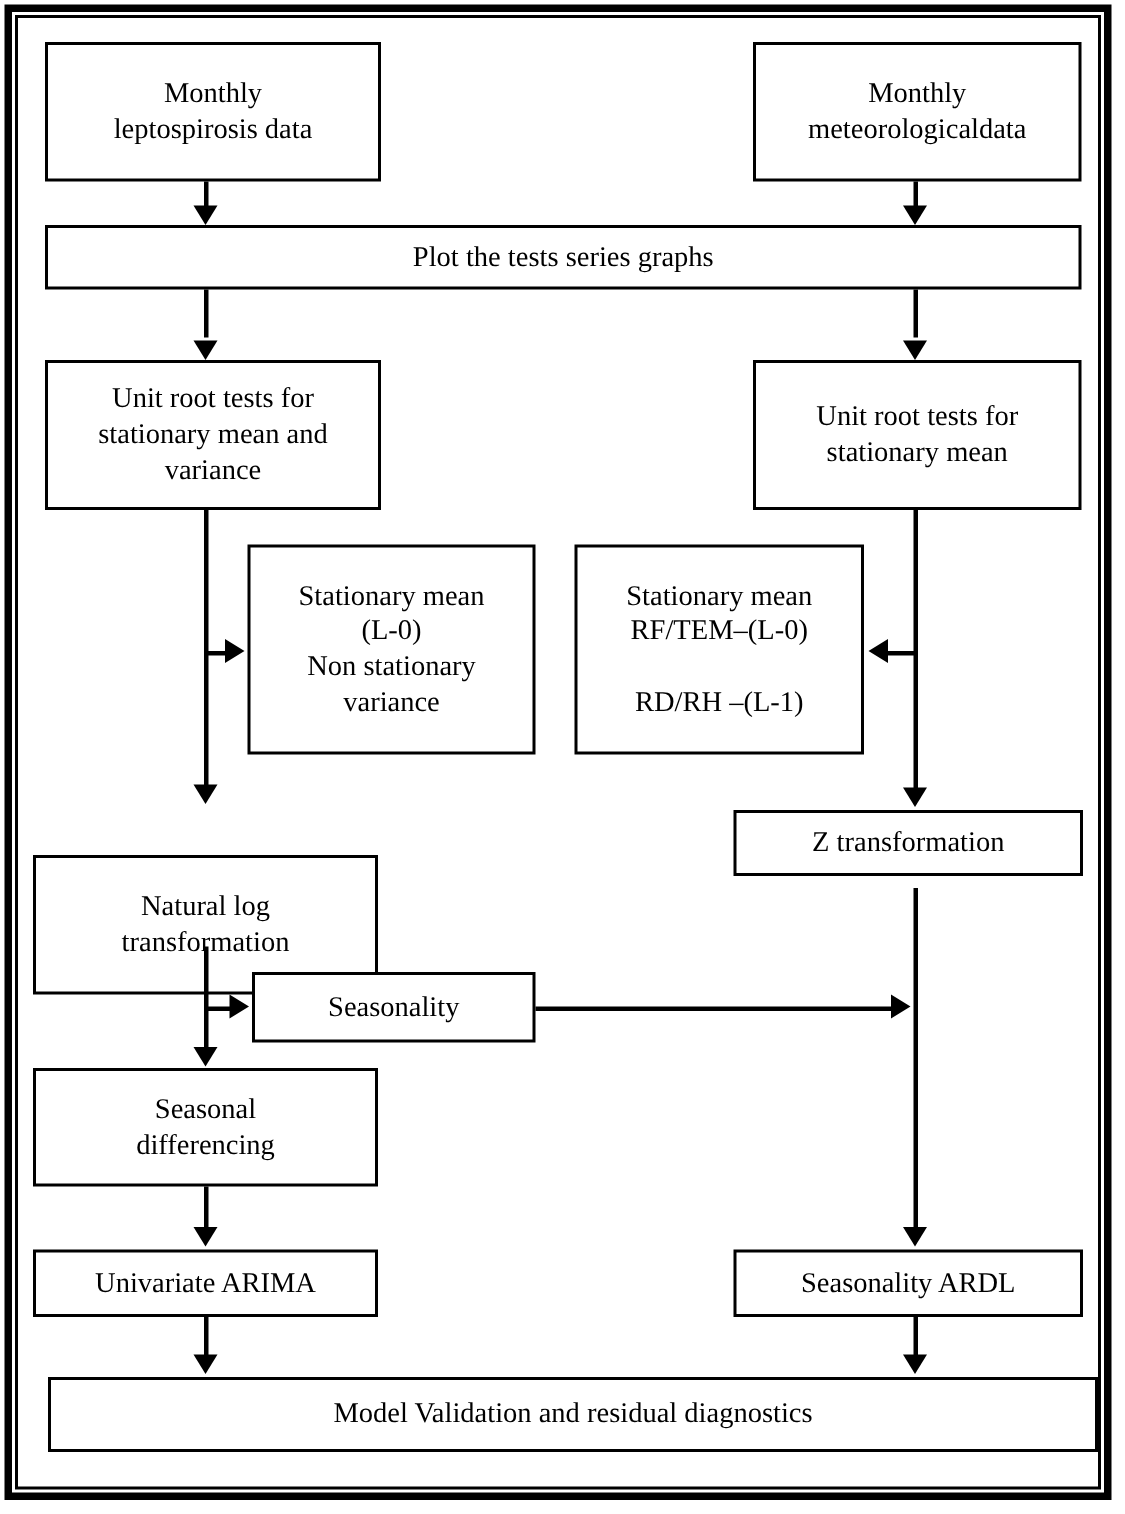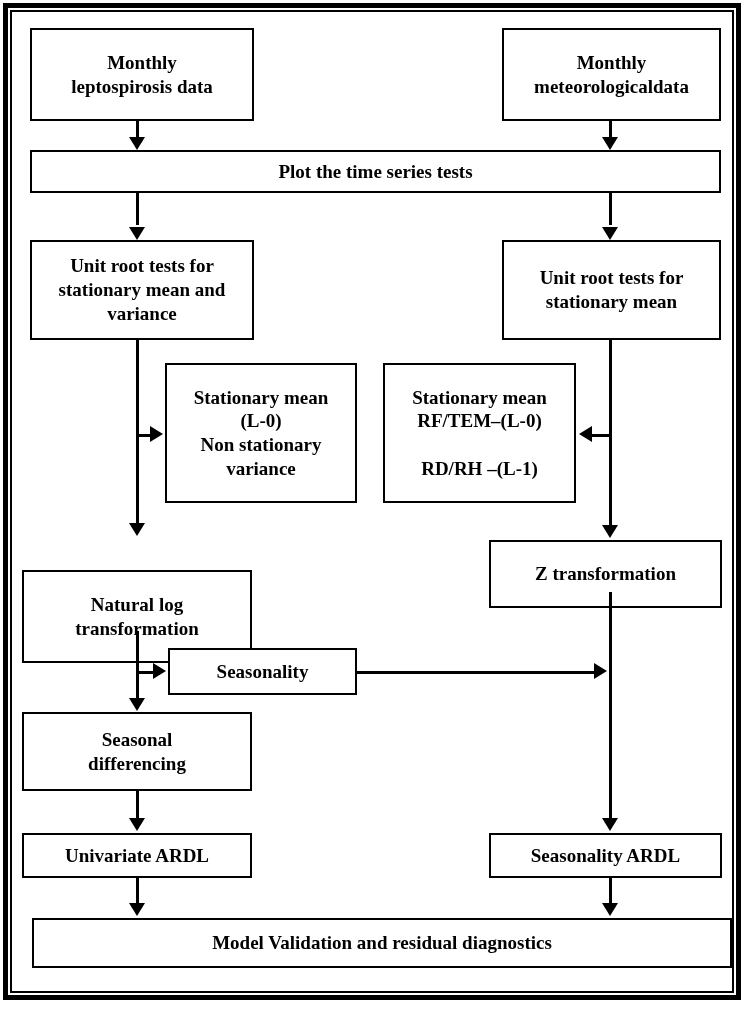--- a/index.html
+++ b/index.html
@@ -7,21 +7,20 @@
     padding: 0;
     background: #ffffff;
   }
   #canvas {
     position: relative;
     width: 750px;
     height: 1009px;
     background: #ffffff;
     font-family: "Liberation Serif", "DejaVu Serif", serif;
     overflow: hidden;
-    font-weight: bold;
   }
   
   #outer-frame {
     position: absolute;
     left: 3px;
     top: 3px;
     width: 738px;
     height: 997px;
     border: 5px solid #000000;
     box-sizing: border-box;
@@ -95,21 +94,21 @@
 
   <div id="outer-frame"></div>
   <div id="inner-frame"></div>
 
   <div class="node" style="left:30px; top:28px; width:224px; height:93px;">Monthly
 leptospirosis data</div>
 
   <div class="node" style="left:502px; top:28px; width:219px; height:93px;">Monthly
 meteorologicaldata</div>
 
-  <div class="node" style="left:30px; top:150px; width:691px; height:43px;">Plot the time series tests</div>
+  <div class="node" style="left:30px; top:150px; width:691px; height:43px;">Plot the tests series graphs</div>
 
   <div class="node" style="left:30px; top:240px; width:224px; height:100px;">Unit root tests for
 stationary mean and
 variance</div>
 
   <div class="node" style="left:502px; top:240px; width:219px; height:100px;">Unit root tests for
 stationary mean</div>
 
   <div class="node" style="left:165px; top:363px; width:192px; height:140px;">Stationary mean
 (L-0)
@@ -117,28 +116,28 @@
 variance</div>
 
   <div class="node" style="left:383px; top:363px; width:193px; height:140px;">Stationary mean
 RF/TEM–(L-0)
 
 RD/RH  –(L-1)</div>
 
   <div class="node" style="left:22px; top:538px; width:230px; height:93px;margin-top:32px;">Natural log
 transformation</div>
 
-  <div class="node" style="left:489px; top:540px; width:233px; height:68px;text-align:right;">Z transformation</div>
+  <div class="node" style="left:489px; top:540px; width:233px; height:44px;text-align:right;">Z transformation</div>
 
   <div class="node" style="left:22px; top:712px; width:230px; height:79px;">Seasonal
 differencing</div>
 
   <div class="node" style="left:168px; top:648px; width:189px; height:47px;">Seasonality</div>
 
-  <div class="node" style="left:22px; top:833px; width:230px; height:45px;">Univariate ARDL</div>
+  <div class="node" style="left:22px; top:833px; width:230px; height:45px;">Univariate ARIMA</div>
 
   <div class="node" style="left:489px; top:833px; width:233px; height:45px;">Seasonality ARDL</div>
 
   <div class="node" style="left:22px; top:918px; width:700px; height:50px;margin-left:10px;">Model Validation and residual diagnostics</div>
 
   <div class="vline" style="left:136px; top:121px; height:18px;"></div>
   <div class="arrow-down" style="left:129px; top:137px;"></div>
 
   <div class="vline" style="left:609px; top:121px; height:18px;"></div>
   <div class="arrow-down" style="left:602px; top:137px;"></div>

